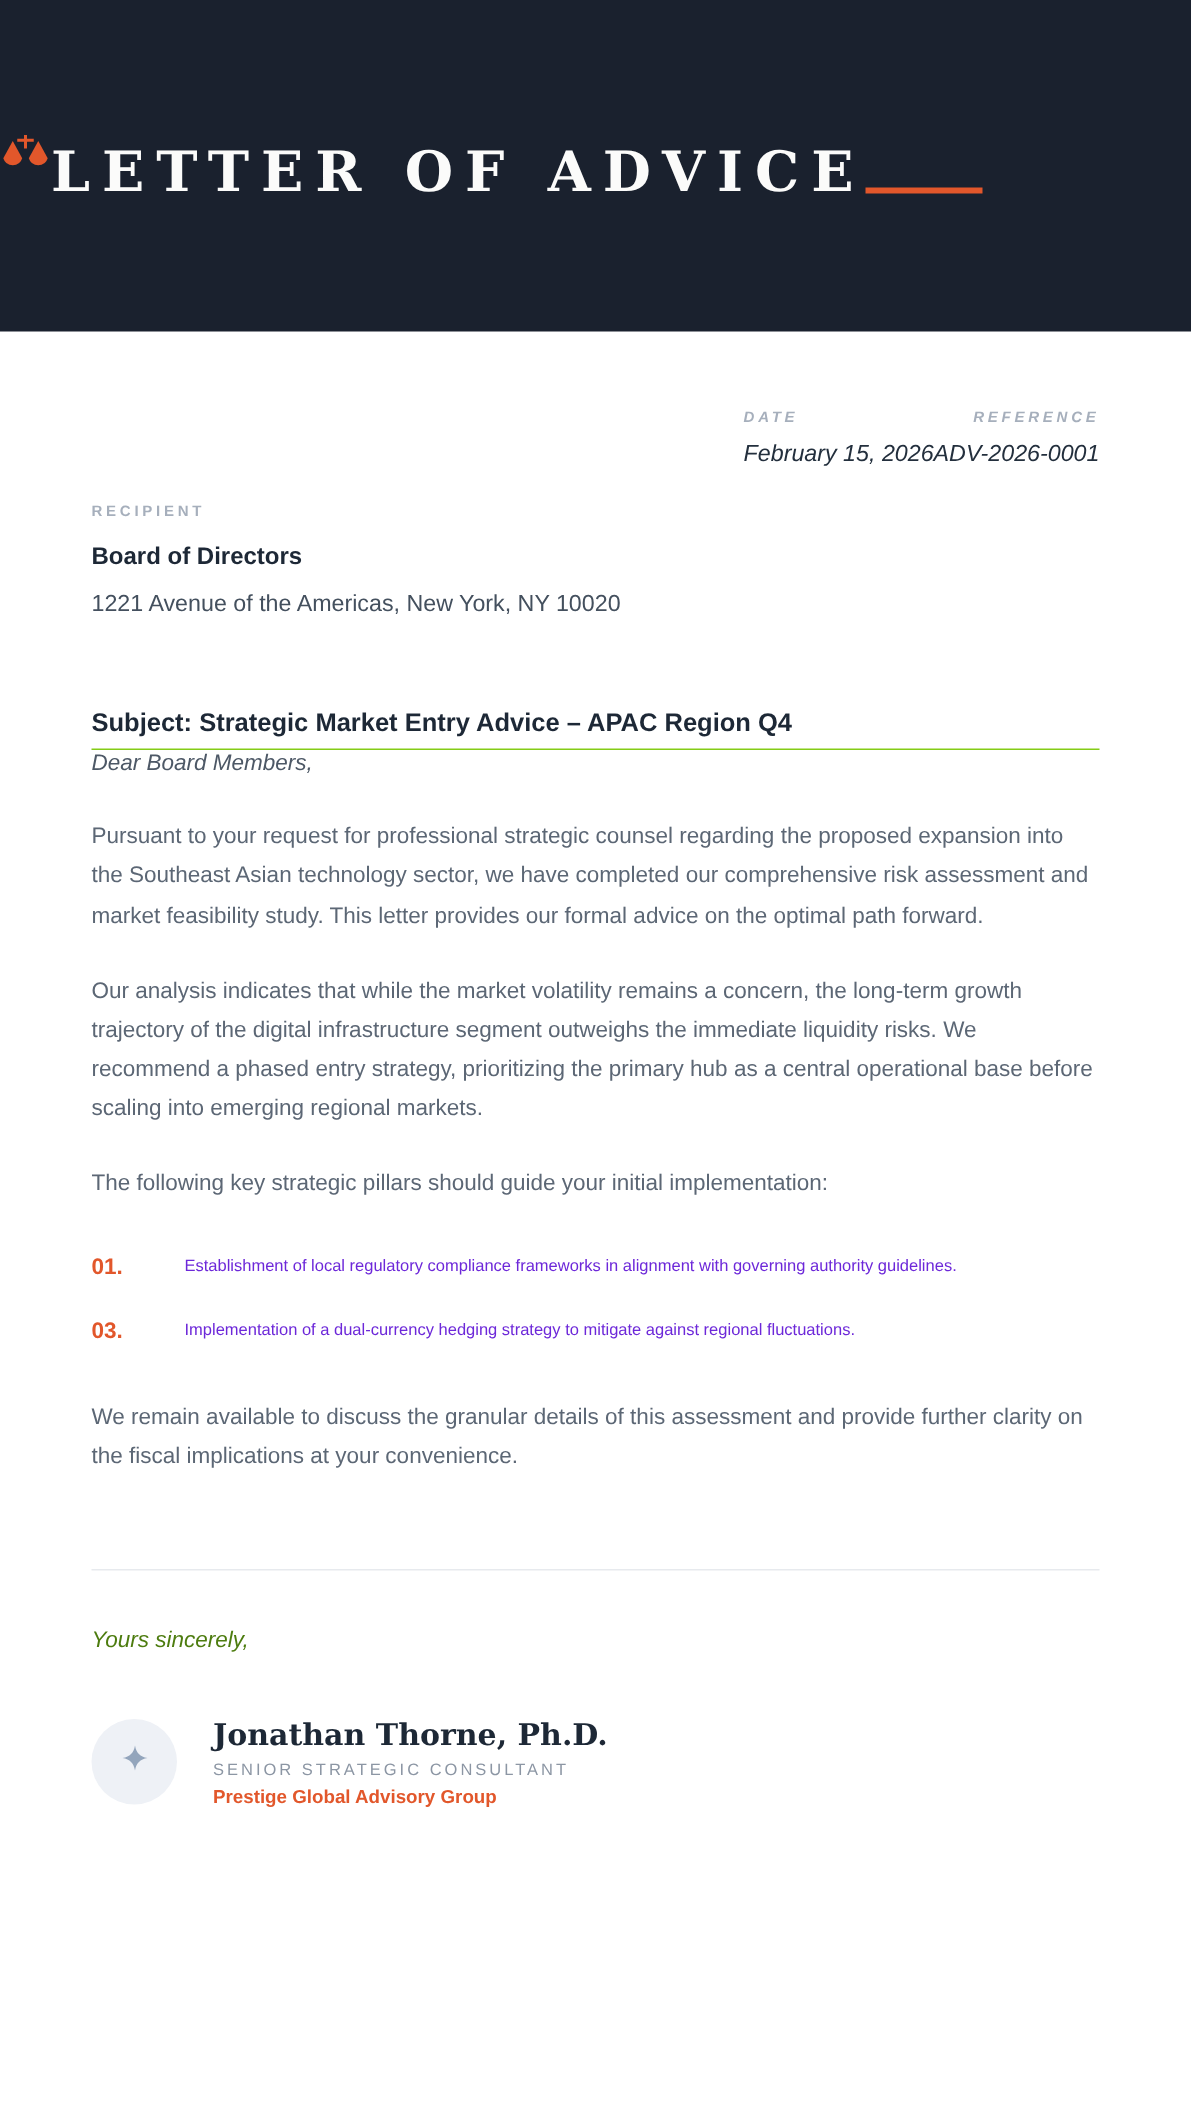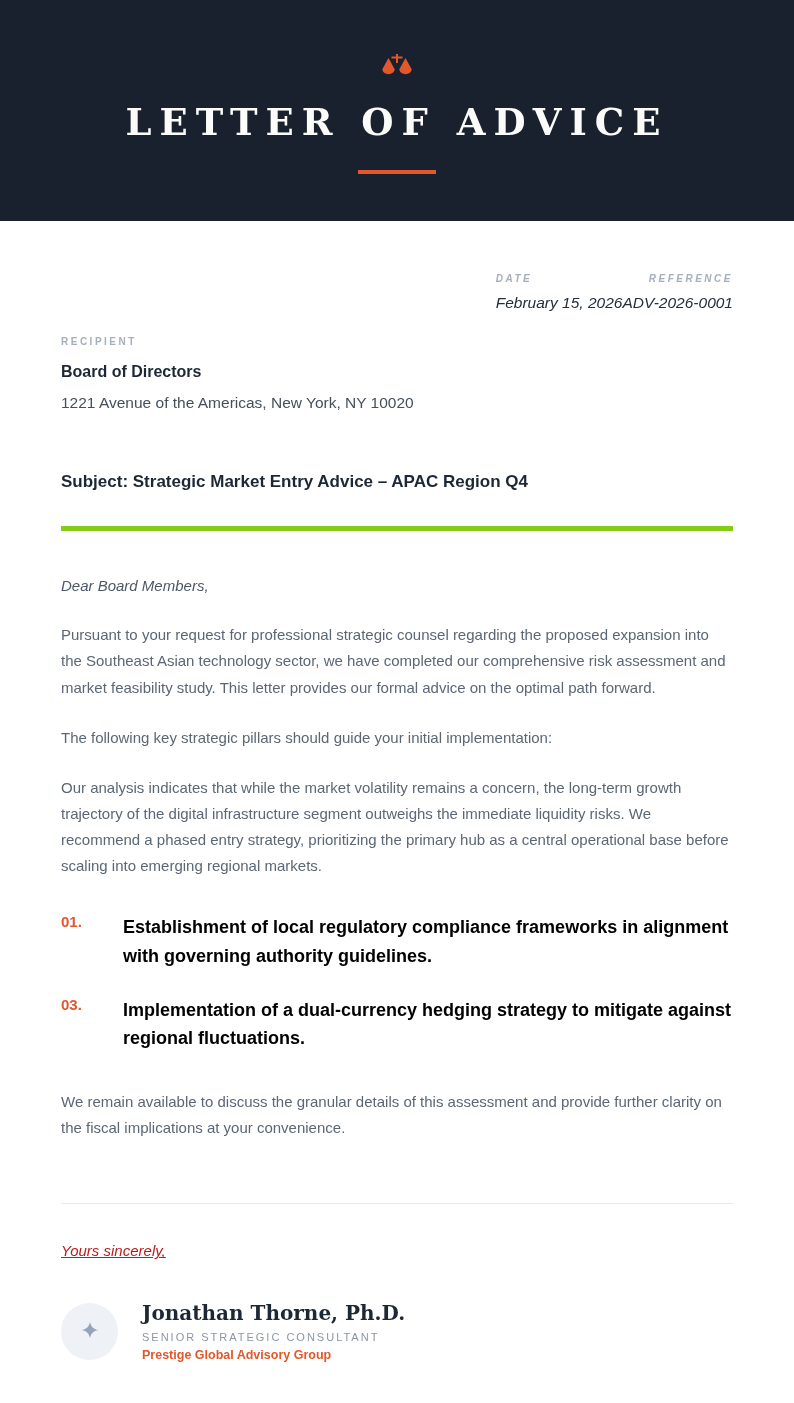--- a/index.html
+++ b/index.html
@@ -15,23 +15,22 @@
     display: flex;
     flex-direction: column;
     background: #ffffff;
   }
 
   
   .letter-header {
     background: #1a212e;
     height: 221px;
     display: flex;
-    flex-direction: column;
+    flex-direction: row;
     align-items: center;
-    justify-content: center;
     padding-top: 6px;
   }
   .header-icon { width: 34px; height: 28px; margin-bottom: 14px; }
   .header-title {
     font-family: "DejaVu Serif", "Liberation Serif", serif;
     font-weight: bold;
     font-size: 37px;
     letter-spacing: 8px;
     color: #fbfbfa;
     white-space: nowrap;
@@ -69,23 +68,22 @@
     color: #1d2836;
     margin-top: 16px;
     margin-bottom: 9px;
   }
   .recipient-line { font-size: 15.5px; color: #44505e; line-height: 1.7; }
 
   .subject-line {
     font-size: 17px;
     font-weight: bold;
     color: #1d2836;
-    padding-bottom: 34px;
-    border-bottom: 5px solid #84cc16;
-    margin-bottom: 46px;
+    padding-bottom: 7px;
+    border-bottom: 1px solid #84cc16;
   }
 
   .salutation {
     font-style: italic;
     font-size: 15px;
     color: #4d5866;
     margin-bottom: 28px;
   }
 
   .body-para {
@@ -96,30 +94,29 @@
   }
   .advice-list { margin: 34px 0 36px; }
   .advice-item { display: flex; margin-bottom: 25px; gap: 24px; }
   .advice-num {
     color: #e2572b;
     font-weight: bold;
     font-size: 15px;
     width: 38px;
     flex-shrink: 0;
   }
-  .advice-text { font-size: 18px; line-height: 1.6; color: #000000; font-weight: bold; }
+  .advice-text { font-size: 11px; line-height: 1.6; color: #6d28d9; }
 
   .sig-divider { border: none; border-top: 1px solid #e7eaee; margin-top: 62px; }
 
   .signoff {
     font-style: italic;
     font-size: 15px;
-    color: #b91c1c;
+    color: #4d7c0f;
     margin-top: 38px;
-    text-decoration: underline;
   }
 
   .signature-block {
     display: flex;
     align-items: center;
     gap: 24px;
     margin-top: 42px;
   }
   .avatar {
     width: 57px;
@@ -188,22 +185,22 @@
       <div class="field-label">RECIPIENT</div>
       <div class="recipient-name">Board of Directors</div>
       <div class="recipient-line">1221 Avenue of the Americas, New York, NY 10020</div>
     </div>
 
     <h2 class="subject-line">Subject: Strategic Market Entry Advice – APAC Region Q4</h2>
 
     <p class="salutation">Dear Board Members,</p>
 
     <p class="body-para">Pursuant to your request for professional strategic counsel regarding the proposed expansion into the Southeast Asian technology sector, we have completed our comprehensive risk assessment and market feasibility study. This letter provides our formal advice on the optimal path forward.</p>
+    <p class="body-para">Our analysis indicates that while the market volatility remains a concern, the long-term growth trajectory of the digital infrastructure segment outweighs the immediate liquidity risks. We recommend a phased entry strategy, prioritizing the primary hub as a central operational base before scaling into emerging regional markets.</p>
     <p class="body-para">The following key strategic pillars should guide your initial implementation:</p>
-    <p class="body-para">Our analysis indicates that while the market volatility remains a concern, the long-term growth trajectory of the digital infrastructure segment outweighs the immediate liquidity risks. We recommend a phased entry strategy, prioritizing the primary hub as a central operational base before scaling into emerging regional markets.</p>
 
     <div class="advice-list">
       <div class="advice-item">
         <span class="advice-num">01.</span>
         <span class="advice-text">Establishment of local regulatory compliance frameworks in alignment with governing authority guidelines.</span>
       </div>
       <div class="advice-item">
         <span class="advice-num">03.</span>
         <span class="advice-text">Implementation of a dual-currency hedging strategy to mitigate against regional fluctuations.</span>
       </div>

